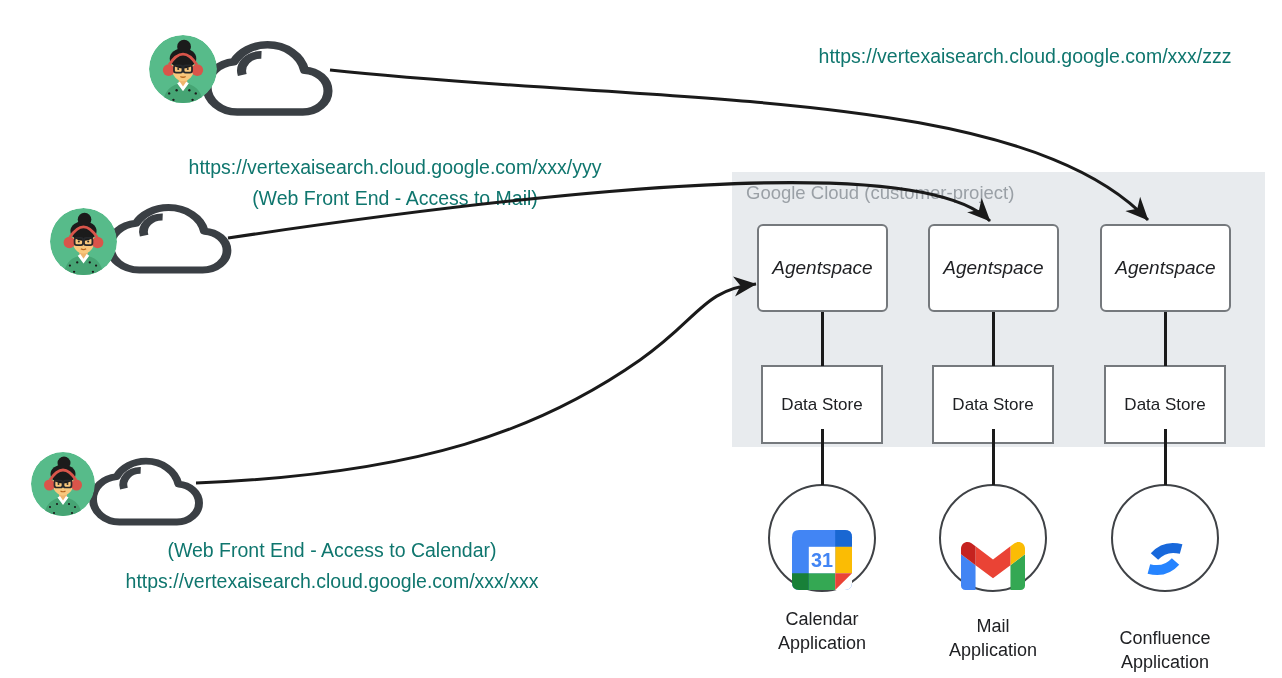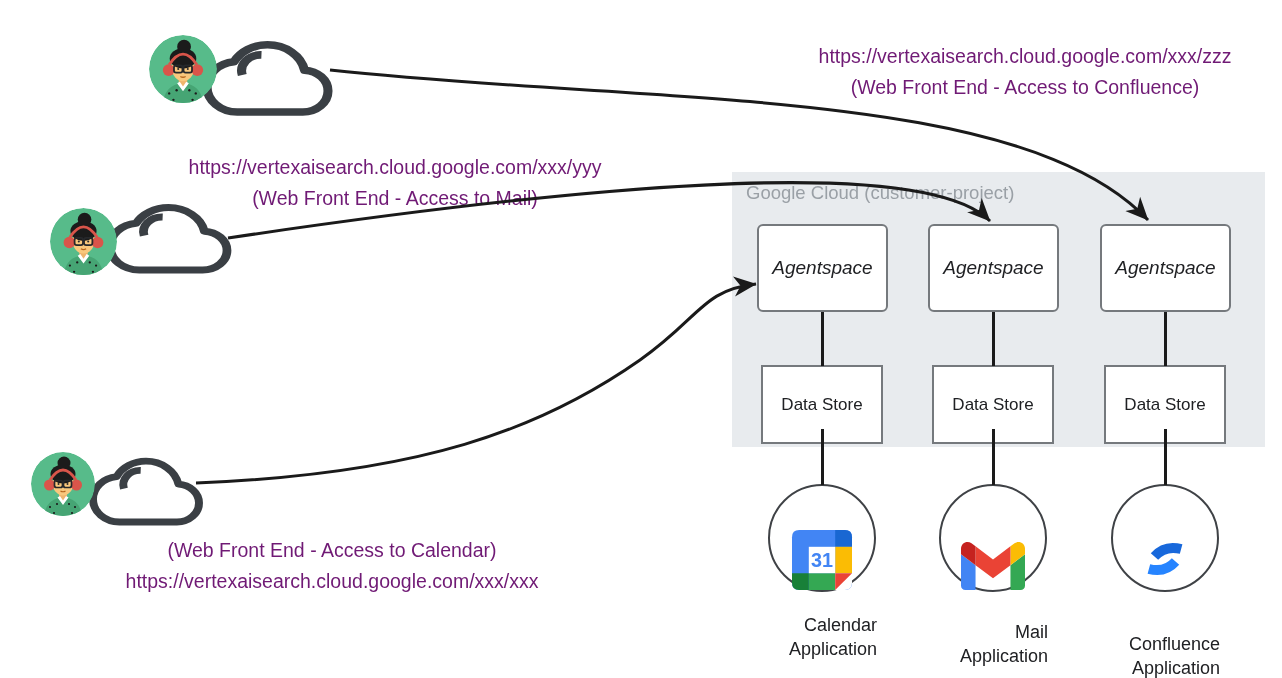--- a/index.html
+++ b/index.html
@@ -17,21 +17,21 @@
   .cloud-icon{position:absolute;z-index:2;}
   .avatar{position:absolute;z-index:3;}
   #cloud1{left:207px;top:28px;width:121px;height:84px;}
   #avatar1{left:149px;top:35px;width:68px;height:68px;}
   #cloud2{left:110px;top:192px;width:117px;height:78px;}
   #avatar2{left:50px;top:208px;width:67px;height:67px;}
   #cloud3{left:93px;top:446px;width:106px;height:76px;}
   #avatar3{left:31px;top:452px;width:64px;height:64px;}
 
   
-  .url-block{position:absolute;width:470px;text-align:center;font-size:19.5px;line-height:31px;color:#701a75;z-index:4;}
+  .url-block{position:absolute;width:470px;text-align:center;font-size:19.5px;line-height:31px;color:#0f766e;z-index:4;}
   .url-line{white-space:nowrap;}
   #url1{left:790px;top:41px;}
   #url2{left:160px;top:152px;}
   #url3{left:97px;top:535px;}
 
   
   #panel{left:732px;top:172px;width:533px;height:275px;background:#E8EBEE;z-index:1;}
   #panel-label{left:746px;top:182px;font-size:18.5px;color:#9AA0A6;z-index:2;white-space:nowrap;}
 
   .node{position:absolute;box-sizing:border-box;background:#fff;border:2px solid #75797D;
@@ -39,21 +39,21 @@
   .agent-box{width:131px;height:88px;top:224px;font-size:19px;font-style:italic;border-radius:6px;}
   #agent1{left:757px;} #agent2{left:928px;} #agent3{left:1100px;}
   .store-box{width:122px;height:79px;top:365px;font-size:17px;}
   #store1{left:761px;} #store2{left:932px;} #store3{left:1104px;}
 
   .app-circle{position:absolute;width:108px;height:108px;top:484px;border-radius:50%;
       box-sizing:border-box;background:#fff;border:2px solid #3F4246;
       display:flex;align-items:flex-end;justify-content:center;z-index:3;}
   #circle1{left:768px;} #circle2{left:939px;} #circle3{left:1111px;}
 
-  .app-label{position:absolute;width:110px;text-align:right;font-size:18px;line-height:23.5px;color:#202124;z-index:3;margin-top:6px;}
+  .app-label{position:absolute;width:110px;text-align:center;font-size:18px;line-height:23.5px;color:#202124;z-index:3;}
   #label1{left:767px;top:608px;}
   #label2{left:938px;top:615px;}
   #label3{left:1110px;top:627px;}
 </style>
 </head>
 <body>
 
 <div id="canvas">
 
   <div id="panel" class="abs"></div>
@@ -107,21 +107,20 @@
       <path d="M 67 54 Q 50 73 24 66" stroke="#2684FF" stroke-width="16" fill="none"></path>
     </svg>
   </div>
 
   <div id="label1" class="app-label">Calendar Application</div>
   <div id="label3" class="app-label">Confluence Application</div>
   <div id="label2" class="app-label">Mail Application</div>
 
   <div id="url1" class="url-block">
     <div class="url-line">https://vertexaisearch.cloud.google.com/xxx/zzz</div>
-    <div class="url-line">(Web Front End - Access to Confluence)</div>
   </div>
   <div id="url2" class="url-block">
     <div class="url-line">https://vertexaisearch.cloud.google.com/xxx/yyy</div>
     <div class="url-line">(Web Front End - Access to Mail)</div>
   </div>
   <div id="url3" class="url-block">
     <div class="url-line">(Web Front End - Access to Calendar)</div>
     <div class="url-line">https://vertexaisearch.cloud.google.com/xxx/xxx</div>
   </div>
 

